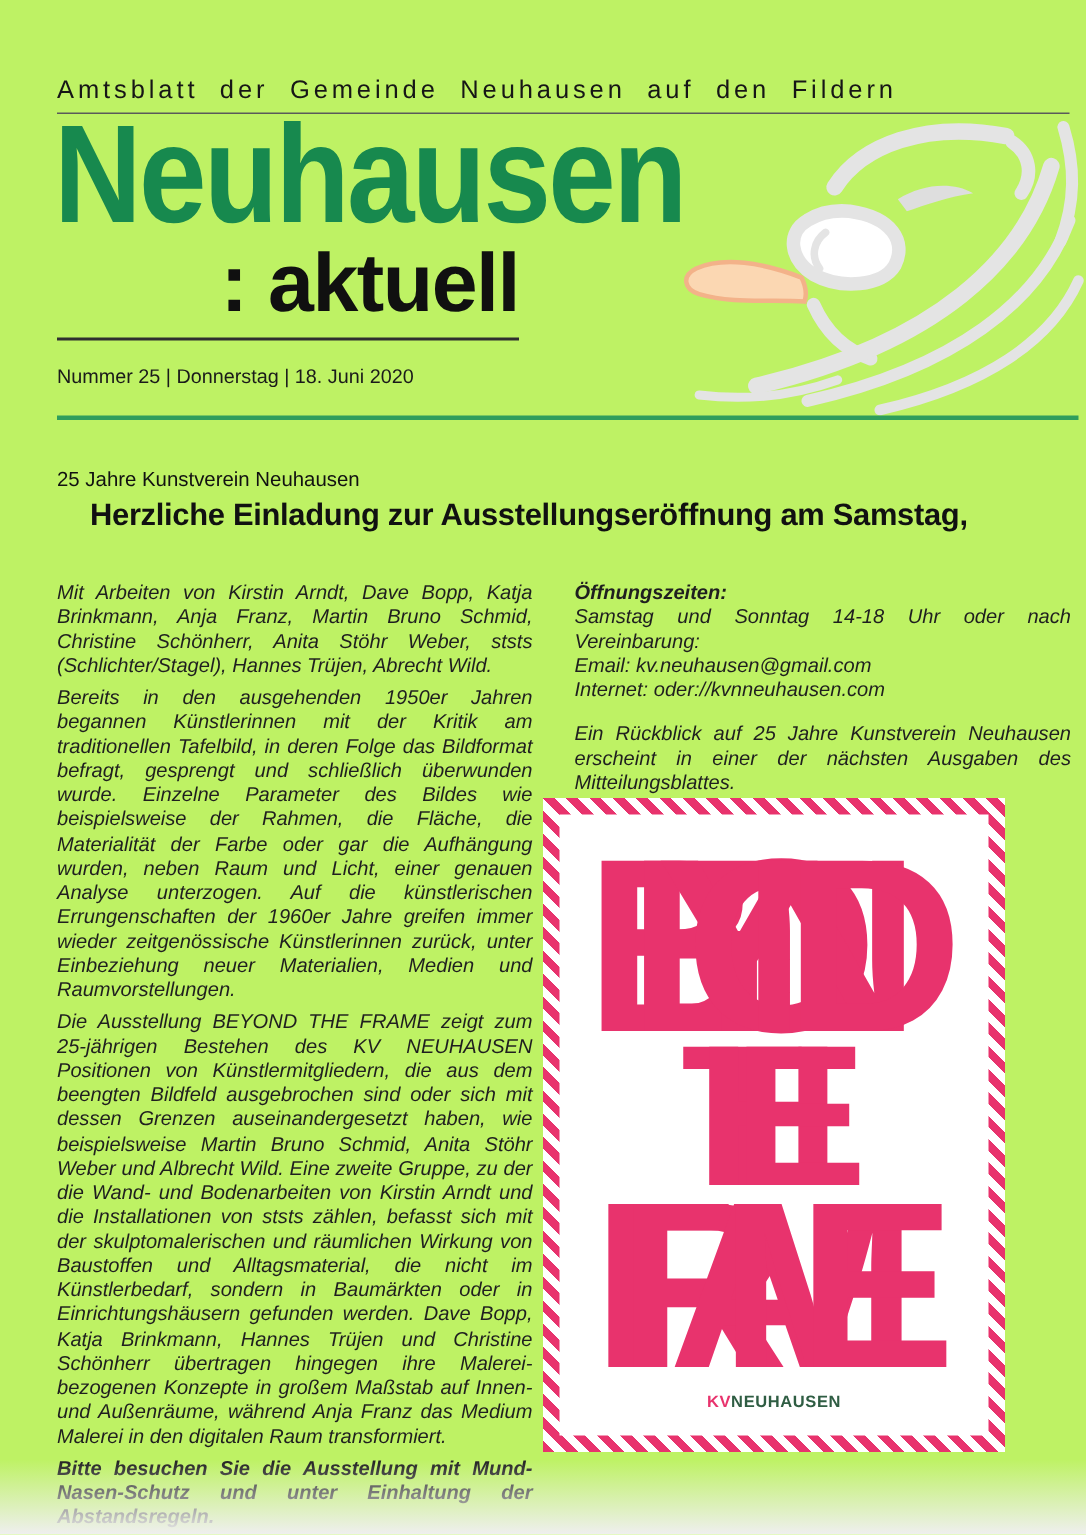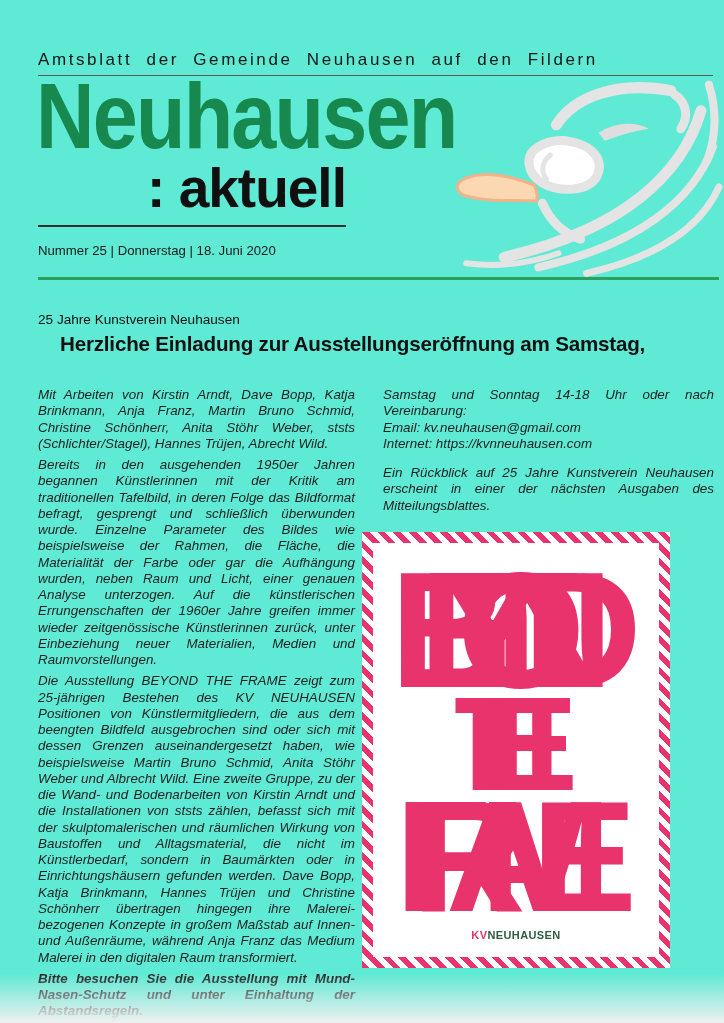--- a/index.html
+++ b/index.html
@@ -1,17 +1,17 @@
 <!DOCTYPE html>
 <html><head>
 <meta charset="utf-8">
 <style>
   html,body { margin:0; padding:0; background:#ffffff; }
   .page {
-    position:relative; width:724px; height:1023px; background:#5eead4;
+    position:relative; width:724px; height:1023px; background:#bef264;
     font-family:"Liberation Sans", sans-serif; color:#1d1d1d; overflow:hidden;
   }
   .abs { position:absolute; }
 
   
   .kicker { top:50px; left:38px; width:676px; font-size:17px; letter-spacing:2.6px;
             word-spacing:7px; color:#161616; white-space:nowrap; }
   .rule-top { top:75px; left:38px; width:675px; height:1px; background:#5a5a5a; }
   .lion { top:76px; right:0px; width:286px; height:208px; }
   .mast-title { top:70px; left:36px; font-size:93px; font-weight:bold; line-height:1;
@@ -89,23 +89,24 @@
 
   <div class="abs col col-left">
     <p>Mit Arbeiten von Kirstin Arndt, Dave Bopp, Katja Brinkmann, Anja Franz, Martin Bruno Schmid, Christine Schönherr, Anita Stöhr Weber, ststs (Schlichter/Stagel), Hannes Trüjen, Abrecht Wild.</p>
     <p>Bereits in den ausgehenden 1950er Jahren begannen Künstlerinnen mit der Kritik am traditionellen Tafelbild, in deren Folge das Bildformat befragt, gesprengt und schließlich überwunden wurde. Einzelne Parameter des Bildes wie beispielsweise der Rahmen, die Fläche, die Materialität der Farbe oder gar die Aufhängung wurden, neben Raum und Licht, einer genauen Analyse unterzogen. Auf die künstlerischen Errungenschaften der 1960er Jahre greifen immer wieder zeitgenössische Künstlerinnen zurück, unter Einbeziehung neuer Materialien, Medien und Raumvorstellungen.</p>
     <p>Die Ausstellung BEYOND THE FRAME zeigt zum 25-jährigen Bestehen des KV NEUHAUSEN Positionen von Künstlermitgliedern, die aus dem beengten Bildfeld ausgebrochen sind oder sich mit dessen Grenzen auseinandergesetzt haben, wie beispielsweise Martin Bruno Schmid, Anita Stöhr Weber und Albrecht Wild. Eine zweite Gruppe, zu der die Wand- und Bodenarbeiten von Kirstin Arndt und die Installationen von ststs zählen, befasst sich mit der skulptomalerischen und räumlichen Wirkung von Baustoffen und Alltagsmaterial, die nicht im Künstlerbedarf, sondern in Baumärkten oder in Einrichtungshäusern gefunden werden. Dave Bopp, Katja Brinkmann, Hannes Trüjen und Christine Schönherr übertragen hingegen ihre Malerei-bezogenen Konzepte in großem Maßstab auf Innen- und Außenräume, während Anja Franz das Medium Malerei in den digitalen Raum transformiert.</p>
     <p class="bold">Bitte besuchen Sie die Ausstellung mit Mund-Nasen-Schutz und unter Einhaltung der Abstandsregeln.</p>
 
   </div>
 
   <div class="abs col col-right">
+    <p class="bold nogap">Öffnungszeiten:</p>
     <p class="nogap">Samstag und Sonntag 14-18 Uhr oder nach Vereinbarung:</p>
     <p class="nogap">Email: kv.neuhausen@gmail.com</p>
-    <p>Internet: https://kvnneuhausen.com</p>
+    <p>Internet: oder://kvnneuhausen.com</p>
     <div class="spacer8"></div>
     <p>Ein Rückblick auf 25 Jahre Kunstverein Neuhausen erscheint in einer der nächsten Ausgaben des Mitteilungsblattes.</p>
   </div>
 
   <div class="abs poster">
     <div class="poster-inner">
       <svg class="poster-svg" width="286" height="380" viewBox="0 0 286 380">
         <text x="143" y="144" font-size="165" text-anchor="middle" textLength="252" lengthAdjust="spellingAndGlyphs">BEYOND</text>
         <text x="143" y="247" font-size="134" text-anchor="middle" textLength="124" lengthAdjust="spellingAndGlyphs">THE</text>
         <text x="143" y="368" font-size="158" text-anchor="middle" textLength="242" lengthAdjust="spellingAndGlyphs">FRAME</text>

